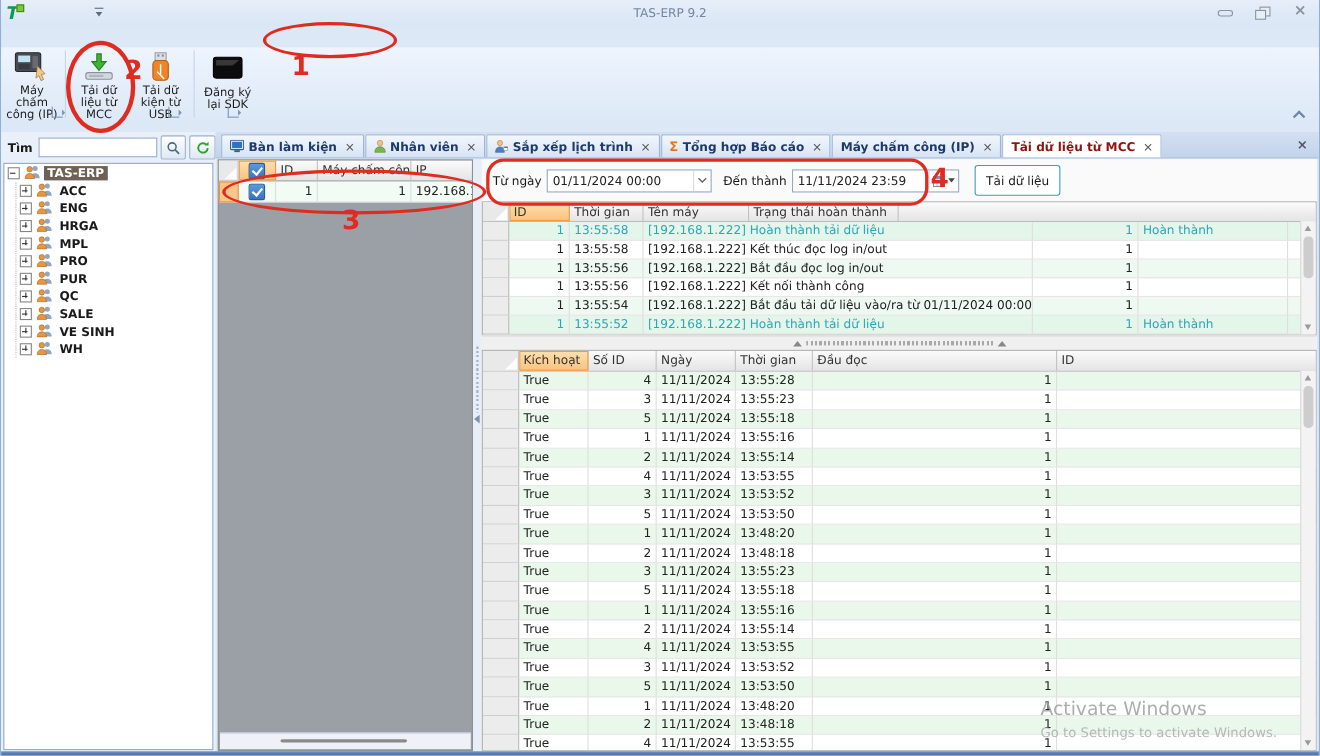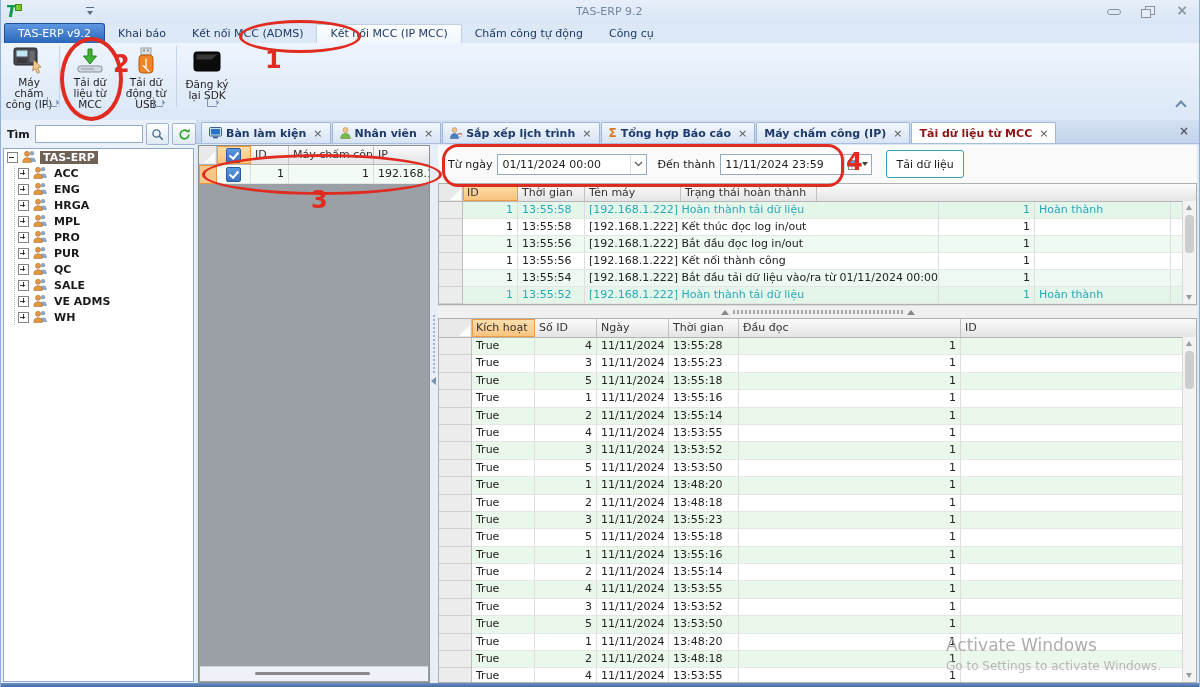--- a/index.html
+++ b/index.html
@@ -132,28 +132,20 @@
     <span class="logo">T<span class="dot"></span></span>
     <span class="qat-caret"></span>
     <span class="win-title">TAS-ERP 9.2</span>
     <span class="winbtns">
       <span class="wbtn wb-min"></span>
       <span class="wbtn wb-rest"></span>
       <span class="wbtn wb-close">×</span>
     </span>
   </div>
 
-  <div class="ribbontabs">
-    <span class="ftab">TAS-ERP v9.2</span>
-    <span class="rtab">Khai báo</span>
-    <span class="rtab">Kết nối MCC (ADMS)</span>
-    <span class="rtab active">Kết nối MCC (IP MCC)</span>
-    <span class="rtab">Chấm công tự động</span>
-    <span class="rtab">Công cụ</span>
-  </div>
 
   <div class="ribbonbody">
     <div class="rgroup" id="ribbonbtns">
         <div class="rbtn">
           <span class="icn">
             <svg width="32" height="28" viewBox="0 0 32 28">
               <rect x="1" y="1" width="23" height="17" rx="2" fill="#4a4a52" stroke="#26262c"></rect>
               <rect x="3.5" y="3.5" width="11" height="6" fill="#bfe3ef"></rect>
               <rect x="16.5" y="4" width="5" height="11" fill="#6a6a72"></rect>
               <rect x="4" y="11" width="10" height="5" fill="#3a3a40"></rect>
@@ -176,21 +168,21 @@
         <div class="rbtn">
           <span class="icn">
             <svg width="20" height="28" viewBox="0 0 20 28">
               <rect x="5" y="1" width="10" height="7" fill="#dce0e5" stroke="#9aa0a8"></rect>
               <rect x="7" y="2.5" width="2" height="2" fill="#8a929c"></rect>
               <rect x="11" y="2.5" width="2" height="2" fill="#8a929c"></rect>
               <rect x="3" y="8" width="14" height="18" rx="3.5" fill="#f08426" stroke="#b55d12"></rect>
               <path d="M10 11.5 v10 M10 21.5 l-3.2-3.2 M10 21.5 l3.2 3.2" stroke="#fff" stroke-width="1.3" fill="none"></path>
             </svg>
           </span>
-          <span class="lbl">Tải dữ động từ USB</span>
+          <span class="lbl">Tải dữ kiện từ USB</span>
         </div>
         <span class="rsep"></span>
         <div class="rbtn">
           <span class="icn">
             <svg width="30" height="26" viewBox="0 0 30 26">
               <rect x="2" y="3" width="26" height="19" rx="2.5" fill="#0c0c0c" stroke="#000"></rect>
               <path d="M4.5 5.5 h21 l-6 5 h-15z" fill="#383838"></path>
             </svg>
           </span>
           <span class="lbl">Đăng ký lại SDK</span>
@@ -313,21 +305,21 @@
             <span class="tlabel">SALE</span>
           </div>
           <div class="tnode">
             <span class="exp plus"></span>
             <span class="ticon"><svg width="15" height="13" viewBox="0 0 15 13">
                 <circle cx="10" cy="3.2" r="2.3" fill="#8fa7c4"></circle>
                 <path d="M6 12 C6 8.8 7.9 7.5 10 7.5 S14 8.8 14 12 Z" fill="#8fa7c4"></path>
                 <circle cx="5" cy="3.8" r="2.5" fill="#e8963e" stroke="#9c5f1e" stroke-width="0.5"></circle>
                 <path d="M0.8 12.4 C0.8 9 2.8 7.7 5 7.7 S9.3 9 9.3 12.4 Z" fill="#e8963e" stroke="#9c5f1e" stroke-width="0.5"></path>
               </svg></span>
-            <span class="tlabel">VE ADMS</span>
+            <span class="tlabel">VE SINH</span>
           </div>
           <div class="tnode">
             <span class="exp plus"></span>
             <span class="ticon"><svg width="15" height="13" viewBox="0 0 15 13">
                 <circle cx="10" cy="3.2" r="2.3" fill="#8fa7c4"></circle>
                 <path d="M6 12 C6 8.8 7.9 7.5 10 7.5 S14 8.8 14 12 Z" fill="#8fa7c4"></path>
                 <circle cx="5" cy="3.8" r="2.5" fill="#e8963e" stroke="#9c5f1e" stroke-width="0.5"></circle>
                 <path d="M0.8 12.4 C0.8 9 2.8 7.7 5 7.7 S9.3 9 9.3 12.4 Z" fill="#e8963e" stroke="#9c5f1e" stroke-width="0.5"></path>
               </svg></span>
             <span class="tlabel">WH</span>

